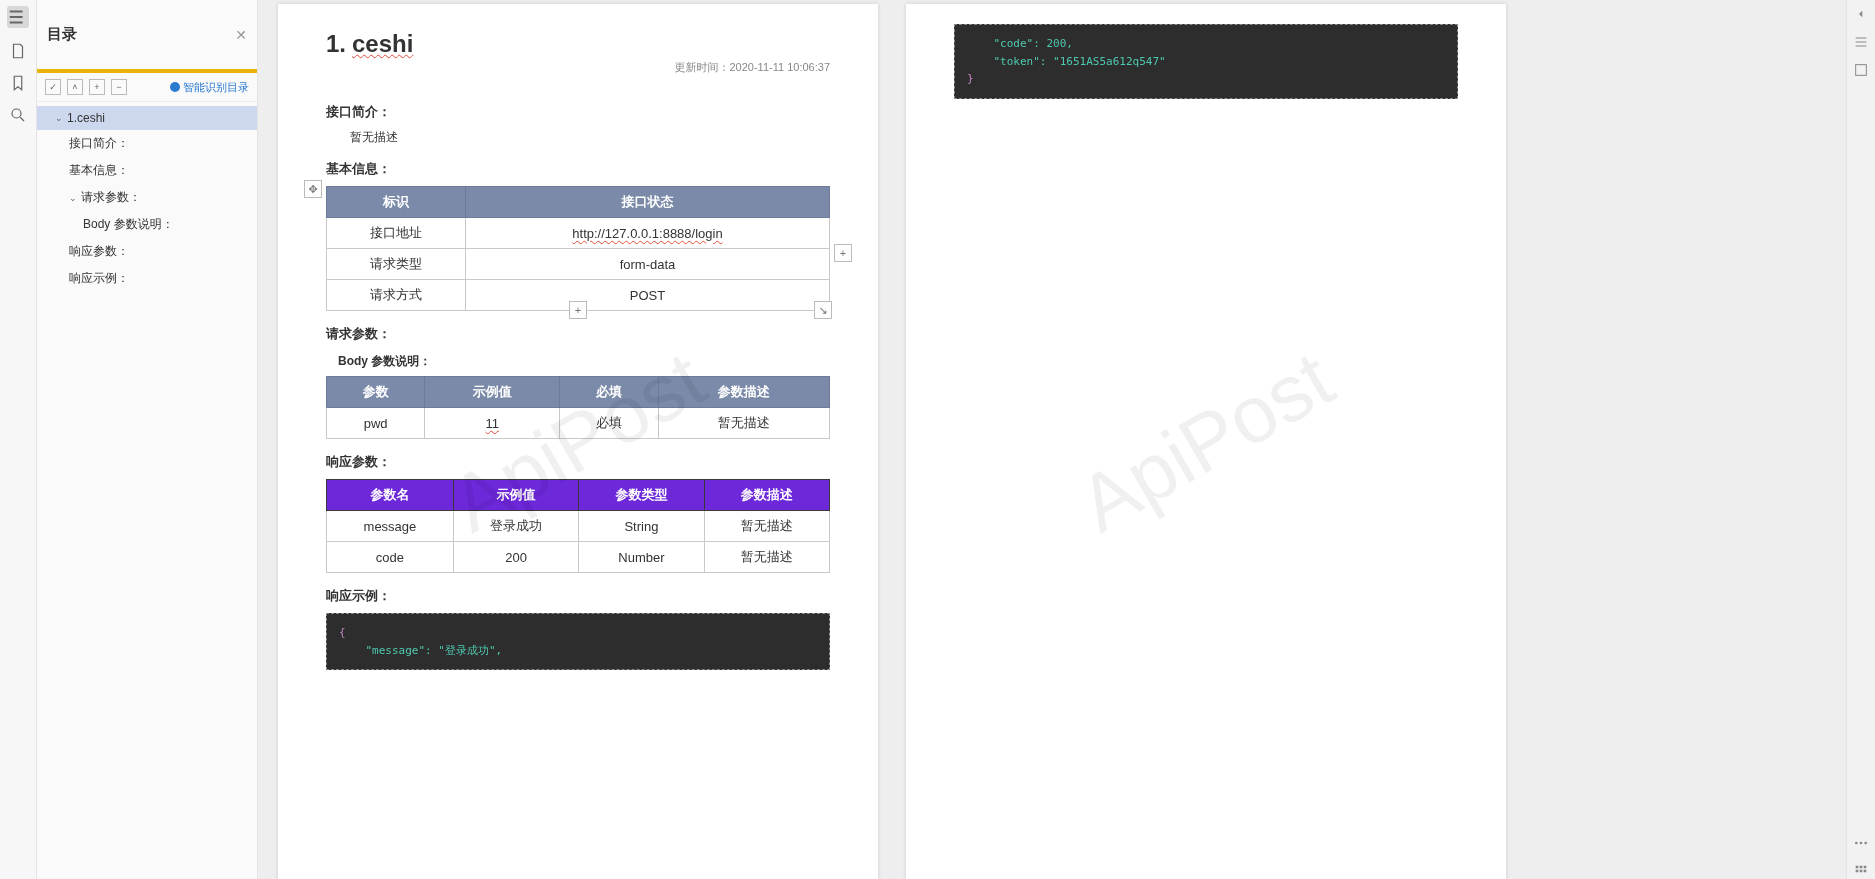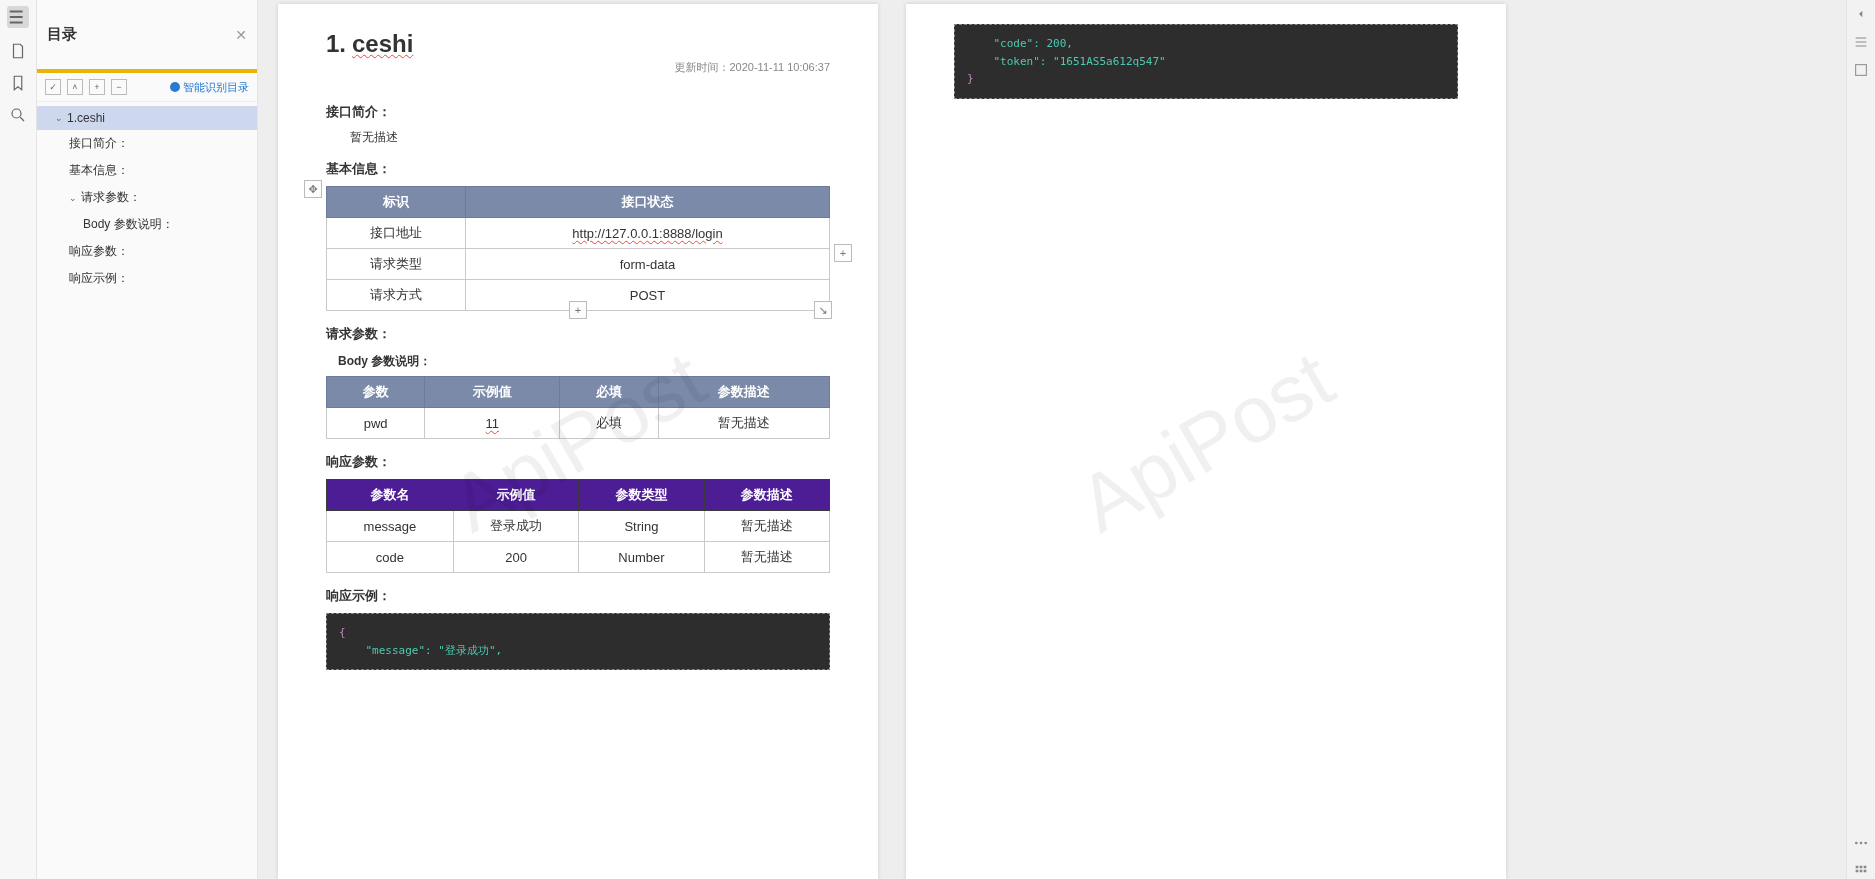--- a/index.html
+++ b/index.html
@@ -28,21 +28,21 @@
 h2.doc-title{font-size:24px;margin:6px 0 2px;font-weight:700}
 h2.doc-title .num{margin-right:6px}
 .redunder{text-decoration:underline wavy #e74c3c 1px;text-underline-offset:2px}
 .upd{text-align:right;color:#888;font-size:11px;margin-bottom:28px}
 .sect{font-size:13px;font-weight:700;margin:14px 0 8px}
 .sub{font-size:12px;font-weight:700;margin:10px 0 6px 12px}
 .indent{margin-left:24px;font-size:12px}
 table{border-collapse:collapse;width:100%;font-size:13px;margin:4px 0 10px}
 th,td{border:1px solid #c9c9c9;padding:6px 4px;text-align:center}
 .thead-blue th{background:#7a8aa8;color:#fff;border-color:#6b7b99}
-.thead-dark th{background:#4c1d95;color:#fff;border-color:#3a3a3a}
+.thead-dark th{background:#6d28d9;color:#fff;border-color:#3a3a3a}
 .tlabel{width:130px}
 .addhandle{position:absolute;width:16px;height:16px;border:1px solid #bbb;background:#fdfdfd;display:flex;align-items:center;justify-content:center;font-size:11px;color:#777;cursor:pointer}
 .basic-wrap{position:relative}
 .codebox{background:#2d2d2d;color:#9cdcfe;font-family:Consolas,monospace;font-size:11px;padding:10px 12px;border:1px dashed #888;line-height:1.6;white-space:pre}
 .codebox .str{color:#4ec9b0}
 .codebox .num{color:#4ec9b0}
 .codebox .br{color:#c586c0}
 .rrail{width:28px;background:#f2f2f2;border-left:1px solid #e4e4e4;display:flex;flex-direction:column;align-items:center;padding-top:6px;gap:12px}
 .rrail .ric{width:16px;height:16px;color:#888;cursor:pointer;display:flex;align-items:center;justify-content:center}
 .page2 .codebox{margin-top:0}

